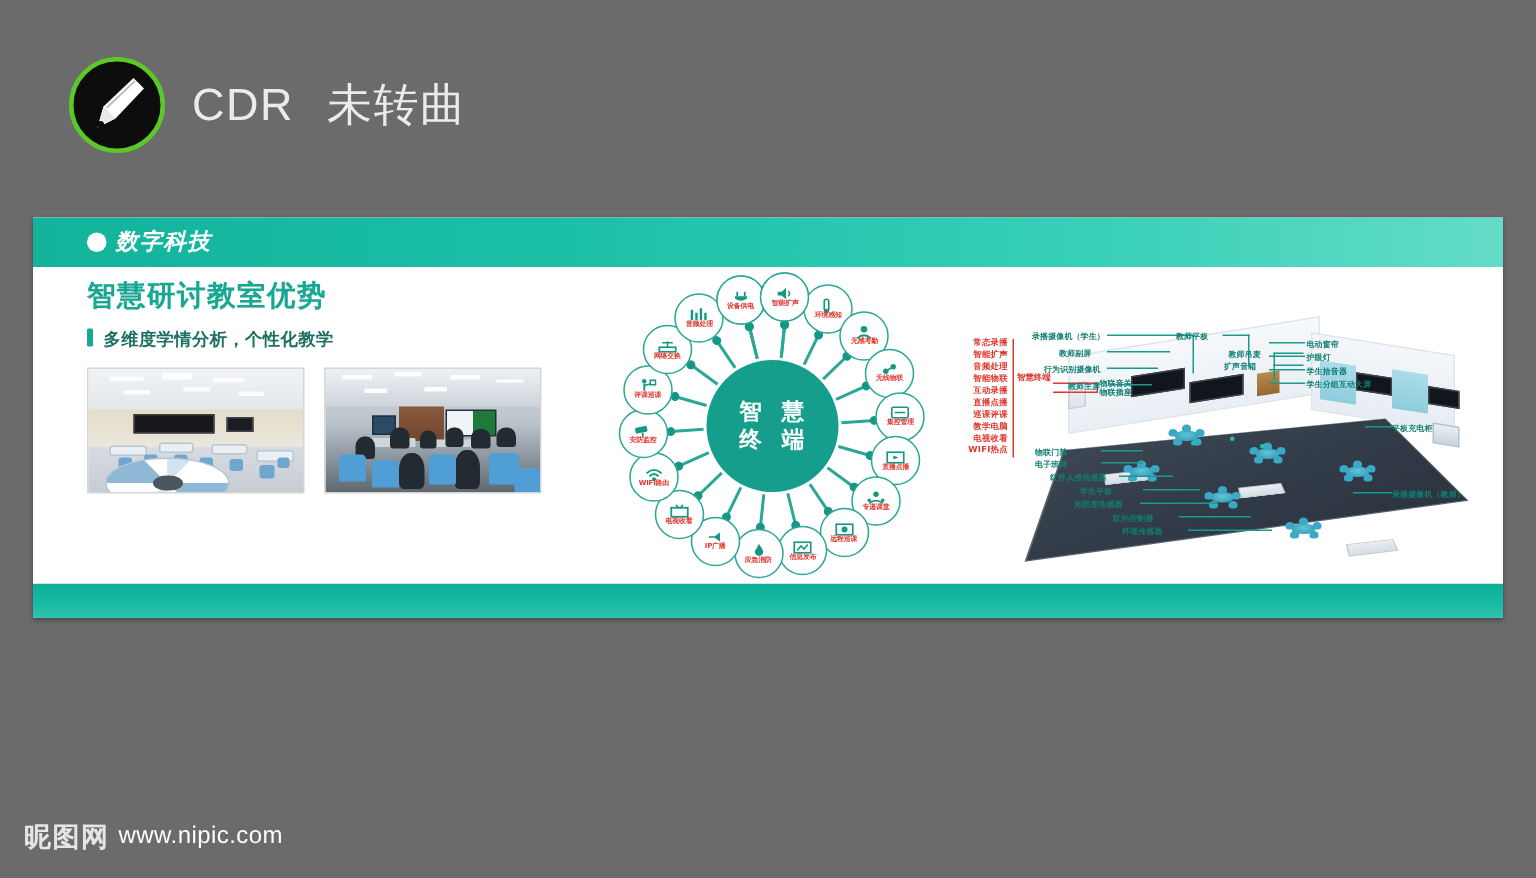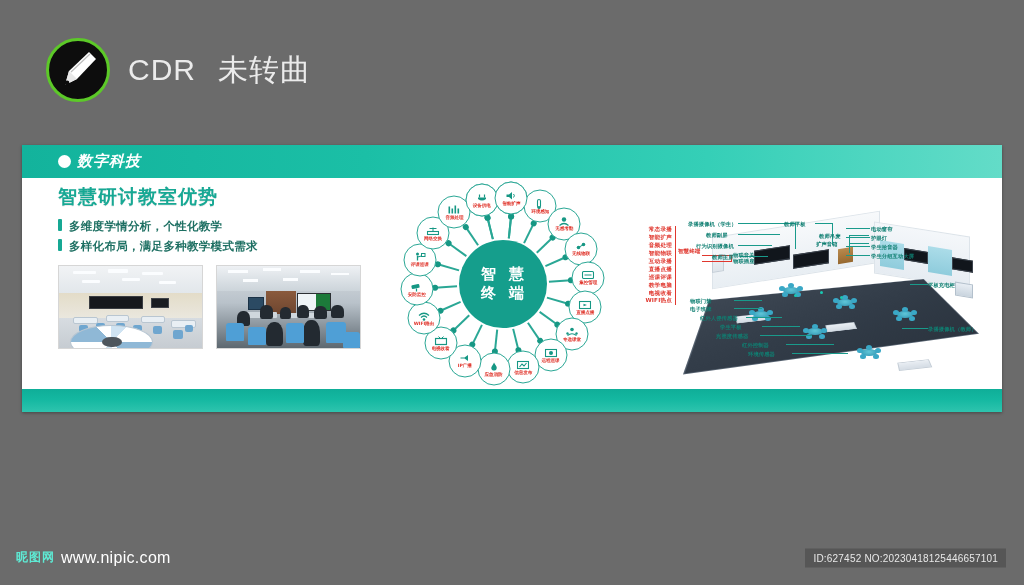--- a/index.html
+++ b/index.html
@@ -125,21 +125,21 @@
      background:linear-gradient(90deg,#eef4f7 0 55%,#1c7a3a 55% 100%);
      border:1px solid #2b2f33;}
   #photo-2 .mon{ position:absolute; left:22%; top:38%; width:11%; height:16%;
      background:#2b4a63; border:1px solid #1b3246;}
   #photo-2 .person{ position:absolute; background:#232a31; border-radius:45% 45% 18% 18%;}
   #photo-2 .bluechair{ position:absolute; background:#4f9fd6; border-radius:3px 3px 1px 1px;}
   #photo-2 .desk{ position:absolute; background:#cfd7dd; border-radius:1px;}
 
   
   #center-diagram{
-    position:absolute; left:363px; top:0px; width:235px; height:211px;
+    position:absolute; left:375px; top:0px; width:235px; height:211px;
   }
   #hub{
     position:absolute; left:50%; top:50%; transform:translate(-50%,-50%);
     width:88px; height:88px; border-radius:50%;
     background:#159e8c; z-index:3;
     display:flex; flex-direction:column; align-items:center; justify-content:center;
   }
   #hub .hub-line{
     color:#fff; font-size:15px; font-weight:bold; letter-spacing:4px;
     font-family:"DejaVu Sans",sans-serif; line-height:1.25; margin-left:4px;
@@ -272,21 +272,21 @@
     position:absolute; width:3px; height:3px; border-radius:50%;
     background:#19c8b2; z-index:8;
   }
 
   
   #bottom-bar{
     position:absolute; left:0; bottom:0; width:1024px; height:55px;
     background:#6b6b6b; display:flex; align-items:center;
   }
   #nipic-logo{
-    margin-left:16px; color:#5eead4; font-size:12px; font-weight:bold;
+    margin-left:16px; color:#e5e5e5; font-size:18px; font-weight:bold;
     font-family:"DejaVu Sans",sans-serif; letter-spacing:1px;
   }
   #nipic-url{
     color:#fff; font-size:16px; margin-left:6px; letter-spacing:.3px;
   }
   #id-badge{
     position:absolute; right:18px; top:50%; transform:translateY(-50%);
     background:#565656; color:#e8e8e8; font-size:10px;
     padding:4px 8px; letter-spacing:.2px; white-space:nowrap;
   }
@@ -322,24 +322,20 @@
   </div>
 
   <div id="banner-body">
 
     <div id="left-panel">
       <div id="left-title">智慧研讨教室优势</div>
       <div id="bullet-list">
         <div class="bullet-row">
           <span class="bullet-mark"></span>
           <span class="bullet-text">多维度学情分析，个性化教学</span>
-        </div>
-        <div class="bullet-row">
-          <span class="bullet-mark"></span>
-          <span class="bullet-text">多样化布局，满足多种教学模式需求</span>
         </div>
       </div>
 
       <div id="photo-row">
         <div class="photo" id="photo-1">
           <div class="ceiling"></div>
           <div class="lt" style="left:10%;top:6%;width:16%;height:4%"></div>
           <div class="lt" style="left:34%;top:4%;width:14%;height:4%"></div>
           <div class="lt" style="left:58%;top:7%;width:15%;height:4%"></div>
           <div class="lt" style="left:16%;top:17%;width:13%;height:3.5%"></div>
@@ -753,14 +749,13 @@
     </div>
 
   </div>
 
   <div id="banner-bottombar"></div>
 </div>
 
 <div id="bottom-bar">
   <span id="nipic-logo">昵图网</span>
   <span id="nipic-url">www.nipic.com</span>
-  <span id="id-badge">ID:627452 NO:20230418125446657101</span>
 </div>
 
 </body></html>

